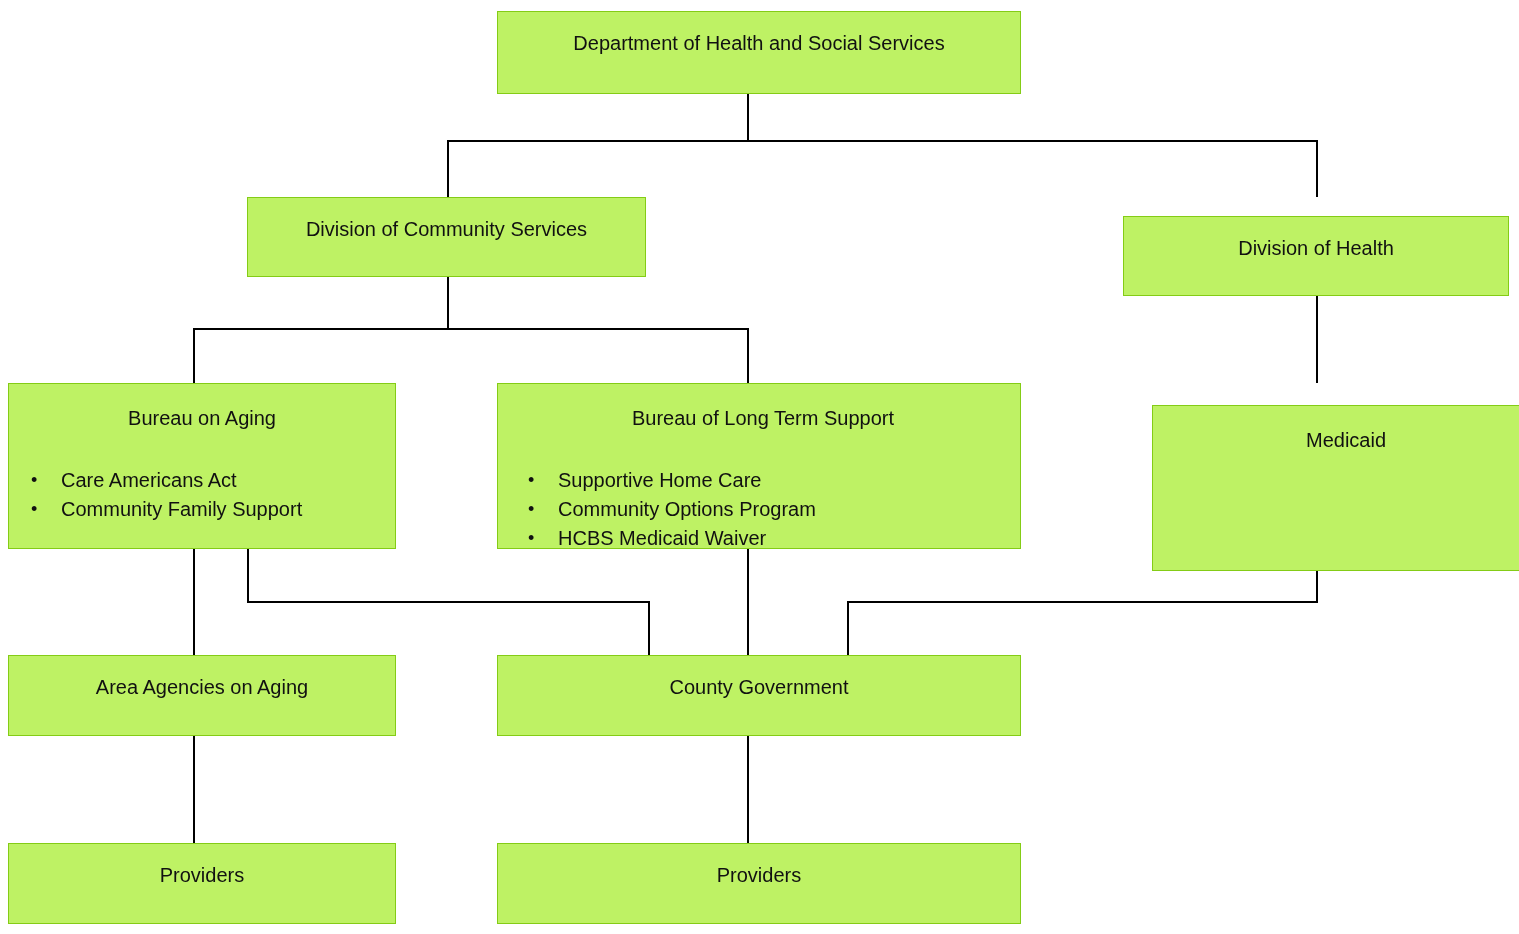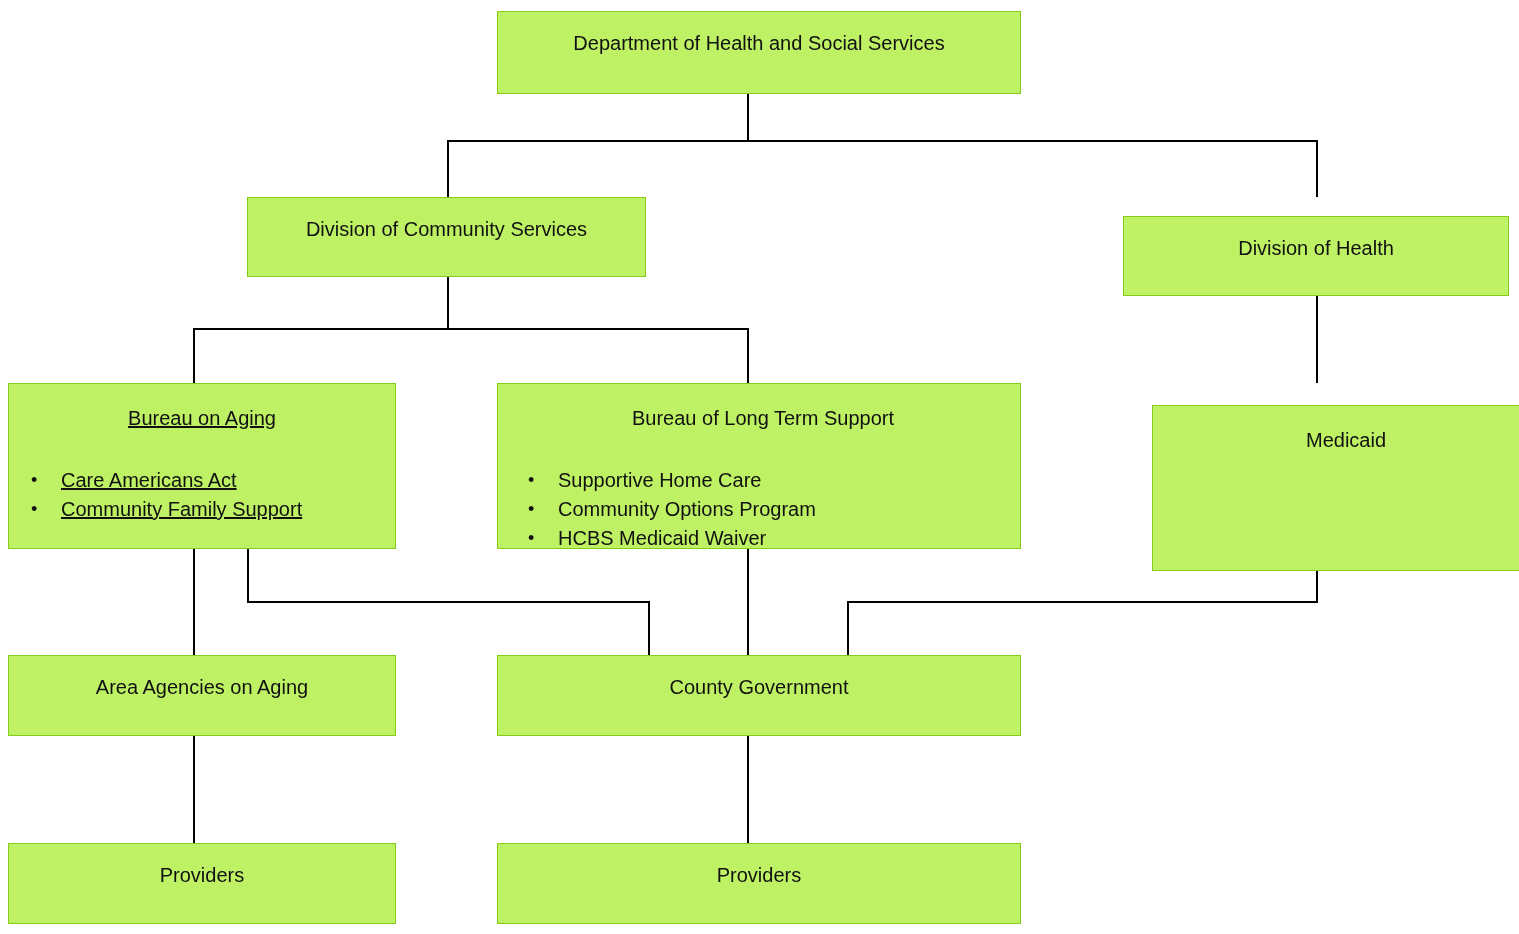--- a/index.html
+++ b/index.html
@@ -75,21 +75,21 @@
   </div>
 
   <div class="node" style="left:247px; top:197px; width:399px; height:80px;">
     <div class="title">Division of Community Services</div>
   </div>
 
   <div class="node" style="left:1123px; top:197px; width:386px; height:80px;margin-top:19px;">
     <div class="title">Division of Health</div>
   </div>
 
-  <div class="node tall" style="left:8px; top:383px; width:388px; height:166px;text-decoration:underline;">
+  <div class="node tall" style="left:8px; top:383px; width:388px; height:166px;">
     <div class="title">Bureau on Aging</div>
     <ul class="bullets">
       <li>Care Americans Act</li>
       <li>Community Family Support</li>
     </ul>
   </div>
 
   <div class="node tall" style="left:497px; top:383px; width:524px; height:166px;padding-left:8px;">
     <div class="title">Bureau of Long Term Support</div>
     <ul class="bullets">

